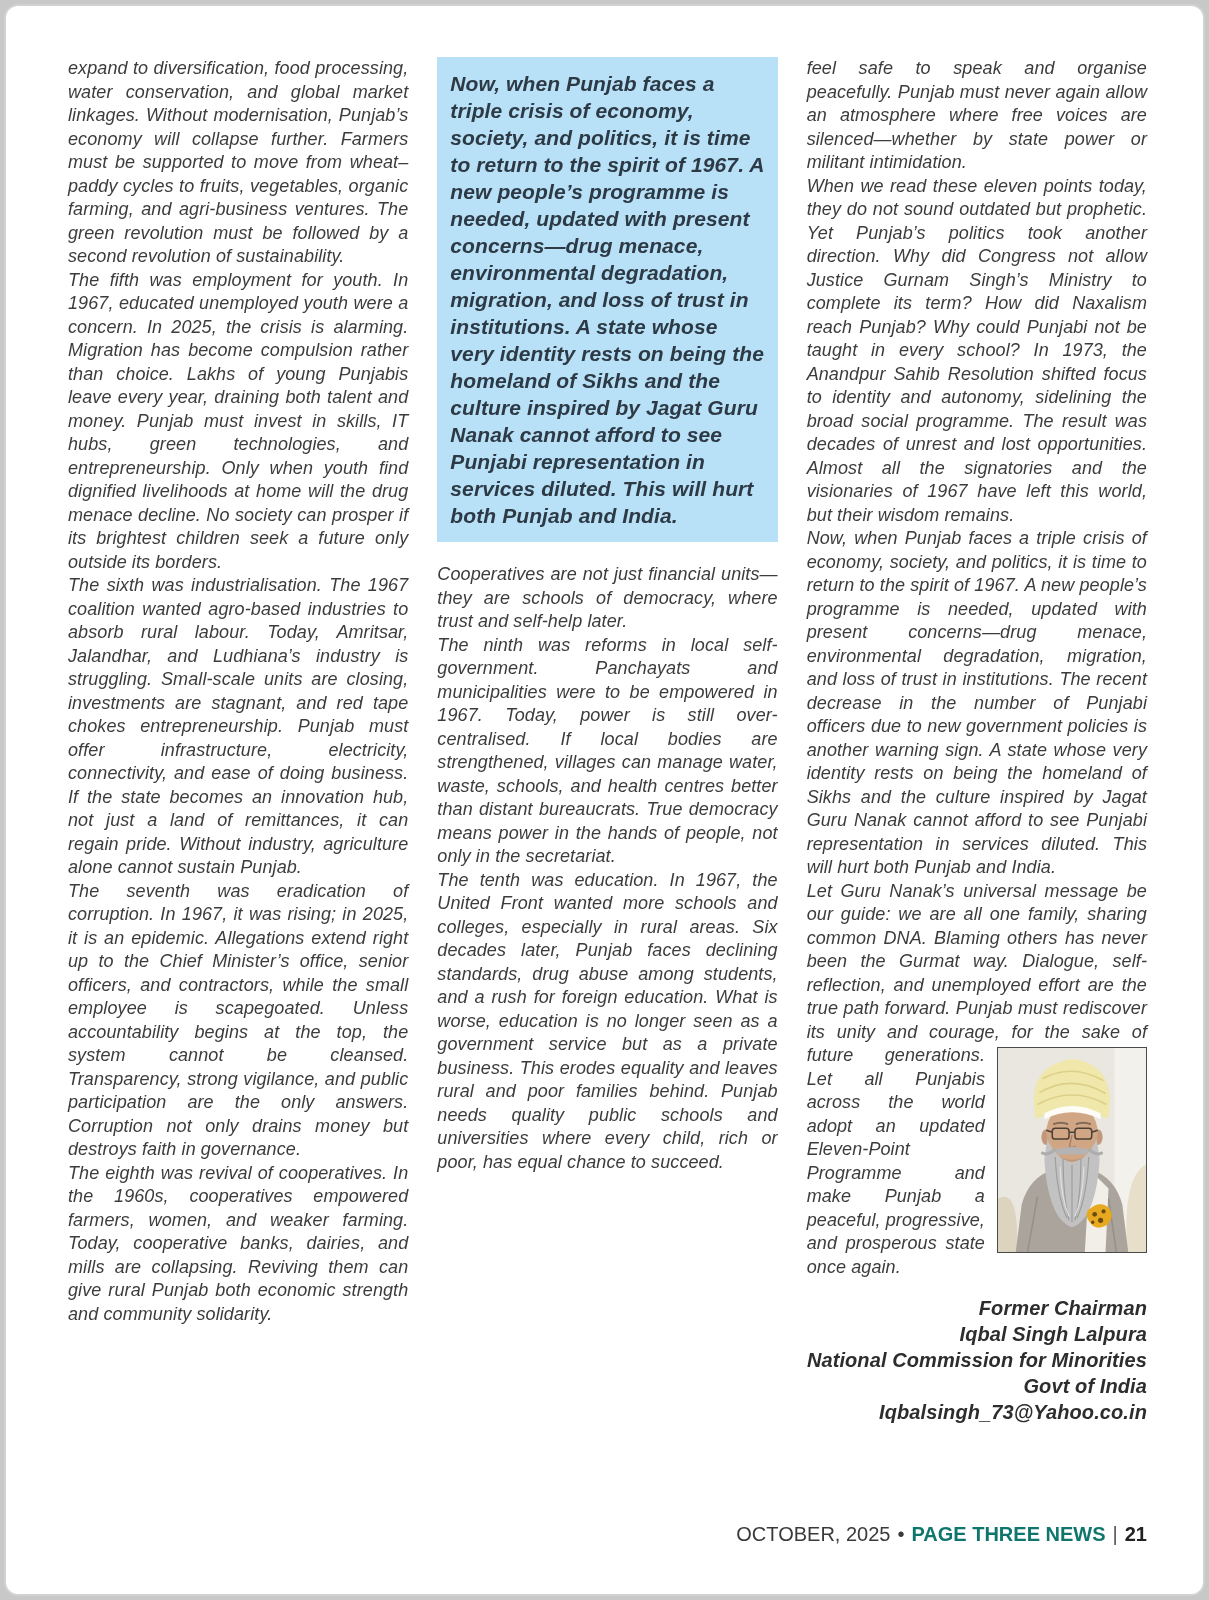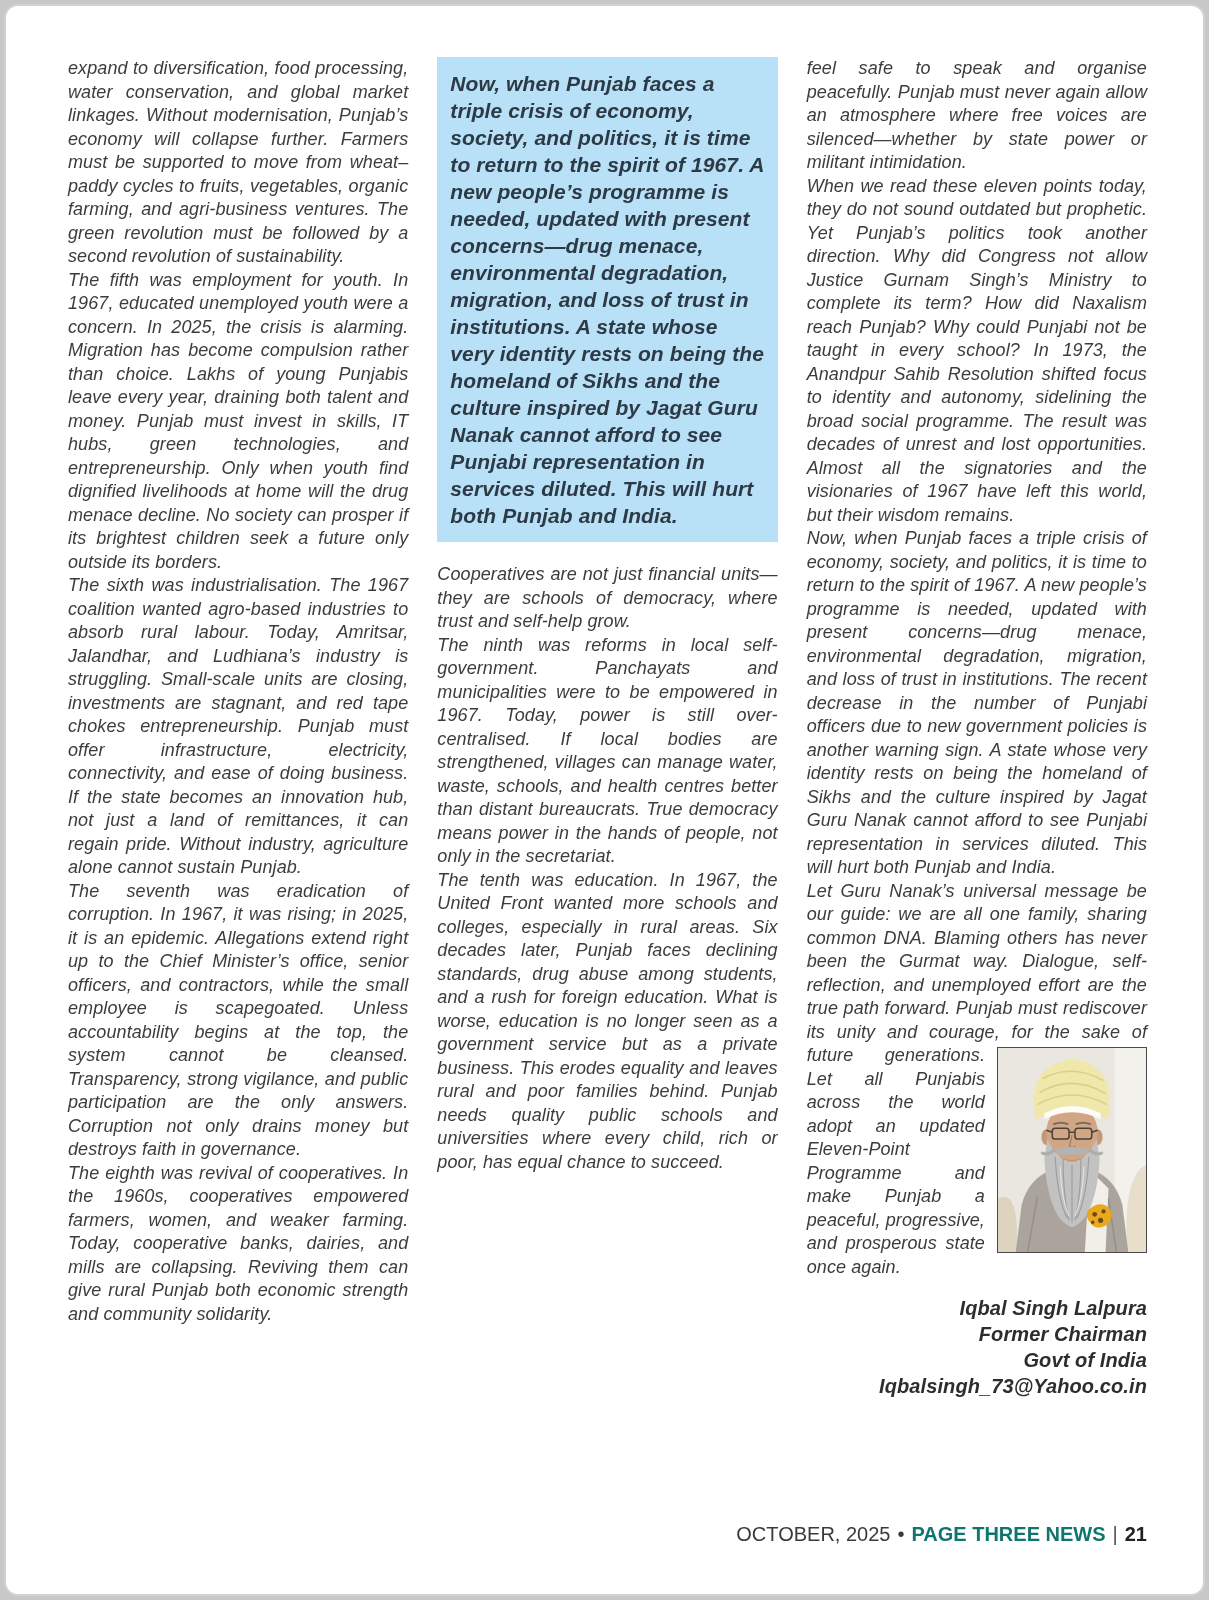--- a/index.html
+++ b/index.html
@@ -84,21 +84,21 @@
     <div class="col">
       <p class="body-para">expand to diversification, food processing, water conservation, and global market linkages. Without modernisation, Punjab’s economy will collapse further. Farmers must be supported to move from wheat–paddy cycles to fruits, vegetables, organic farming, and agri-business ventures. The green revolution must be followed by a second revolution of sustainability.</p>
       <p class="body-para">The fifth was employment for youth. In 1967, educated unemployed youth were a concern. In 2025, the crisis is alarming. Migration has become compulsion rather than choice. Lakhs of young Punjabis leave every year, draining both talent and money. Punjab must invest in skills, IT hubs, green technologies, and entrepreneurship. Only when youth find dignified livelihoods at home will the drug menace decline. No society can prosper if its brightest children seek a future only outside its borders.</p>
       <p class="body-para">The sixth was industrialisation. The 1967 coalition wanted agro-based industries to absorb rural labour. Today, Amritsar, Jalandhar, and Ludhiana’s industry is struggling. Small-scale units are closing, investments are stagnant, and red tape chokes entrepreneurship. Punjab must offer infrastructure, electricity, connectivity, and ease of doing business. If the state becomes an innovation hub, not just a land of remittances, it can regain pride. Without industry, agriculture alone cannot sustain Punjab.</p>
       <p class="body-para">The seventh was eradication of corruption. In 1967, it was rising; in 2025, it is an epidemic. Allegations extend right up to the Chief Minister’s office, senior officers, and contractors, while the small employee is scapegoated. Unless accountability begins at the top, the system cannot be cleansed. Transparency, strong vigilance, and public participation are the only answers. Corruption not only drains money but destroys faith in governance.</p>
       <p class="body-para">The eighth was revival of cooperatives. In the 1960s, cooperatives empowered farmers, women, and weaker farming. Today, cooperative banks, dairies, and mills are collapsing. Reviving them can give rural Punjab both economic strength and community solidarity.</p>
     </div>
 
     <div class="col">
       <div class="pull-quote">Now, when Punjab faces a triple crisis of economy, society, and politics, it is time to return to the spirit of 1967. A new people’s programme is needed, updated with present concerns—drug menace, environmental degradation, migration, and loss of trust in institutions. A state whose very identity rests on being the homeland of Sikhs and the culture inspired by Jagat Guru Nanak cannot afford to see Punjabi representation in services diluted. This will hurt both Punjab and India.</div>
-      <p class="body-para">Cooperatives are not just financial units—they are schools of democracy, where trust and self-help grow.</p>
+      <p class="body-para">Cooperatives are not just financial units—they are schools of democracy, where trust and self-help later.</p>
       <p class="body-para">The ninth was reforms in local self-government. Panchayats and municipalities were to be empowered in 1967. Today, power is still over-centralised. If local bodies are strengthened, villages can manage water, waste, schools, and health centres better than distant bureaucrats. True democracy means power in the hands of people, not only in the secretariat.</p>
       <p class="body-para">The tenth was education. In 1967, the United Front wanted more schools and colleges, especially in rural areas. Six decades later, Punjab faces declining standards, drug abuse among students, and a rush for foreign education. What is worse, education is no longer seen as a government service but as a private business. This erodes equality and leaves rural and poor families behind. Punjab needs quality public schools and universities where every child, rich or poor, has equal chance to succeed.</p>
     </div>
 
     <div class="col">
       <p class="body-para">feel safe to speak and organise peacefully. Punjab must never again allow an atmosphere where free voices are silenced—whether by state power or militant intimidation.</p>
       <p class="body-para">When we read these eleven points today, they do not sound outdated but prophetic. Yet Punjab’s politics took another direction. Why did Congress not allow Justice Gurnam Singh’s Ministry to complete its term? How did Naxalism reach Punjab? Why could Punjabi not be taught in every school? In 1973, the Anandpur Sahib Resolution shifted focus to identity and autonomy, sidelining the broad social programme. The result was decades of unrest and lost opportunities. Almost all the signatories and the visionaries of 1967 have left this world, but their wisdom remains.</p>
       <p class="body-para">Now, when Punjab faces a triple crisis of economy, society, and politics, it is time to return to the spirit of 1967. A new people’s programme is needed, updated with present concerns—drug menace, environmental degradation, migration, and loss of trust in institutions. The recent decrease in the number of Punjabi officers due to new government policies is another warning sign. A state whose very identity rests on being the homeland of Sikhs and the culture inspired by Jagat Guru Nanak cannot afford to see Punjabi representation in services diluted. This will hurt both Punjab and India.</p>
       <p class="body-para">
         <span>Let Guru Nanak’s universal message be our guide: we are all one family, sharing common DNA. Blaming others has never been the Gurmat way. Dialogue, self-reflection, and unemployed effort are the true path forward. Punjab must rediscover its unity and courage, for the </span><span class="photo-float">
@@ -131,22 +131,23 @@
           <path d="M57 103 Q50 109 45 106 M93 103 Q100 109 105 106" stroke="#adadad" stroke-width="3" fill="none" stroke-linecap="round"></path>
           <path d="M92 163 Q104 153 113 162 Q119 171 110 179 Q99 185 93 176 Q87 168 92 163 Z" fill="#e7a91f"></path>
           <circle cx="98" cy="168" r="2.4" fill="#6b4a12"></circle>
           <circle cx="107" cy="165" r="2.1" fill="#6b4a12"></circle>
           <circle cx="104" cy="174" r="2.6" fill="#6b4a12"></circle>
           <circle cx="96" cy="176" r="1.7" fill="#6b4a12"></circle>
         </svg>
           </span><span>sake of future generations. Let all Punjabis across the world adopt an updated Eleven-Point Programme and make Punjab a peaceful, progressive, and prosperous state once again.</span>
       </p>
       <div class="byline">
+        <div>Former Chairman</div>
         <div>Iqbal Singh Lalpura</div>
-        <div>Former Chairman</div>
+        <div>National Commission for Minorities</div>
         <div>Govt of India</div>
         <div>Iqbalsingh_73@Yahoo.co.in</div>
       </div>
     </div>
 
   </div>
 
   <div class="footer">
     <span>OCTOBER, 2025</span><span class="sep">•</span><span class="pub">PAGE THREE NEWS</span><span class="bar">|</span><span class="num">21</span>
   </div>

